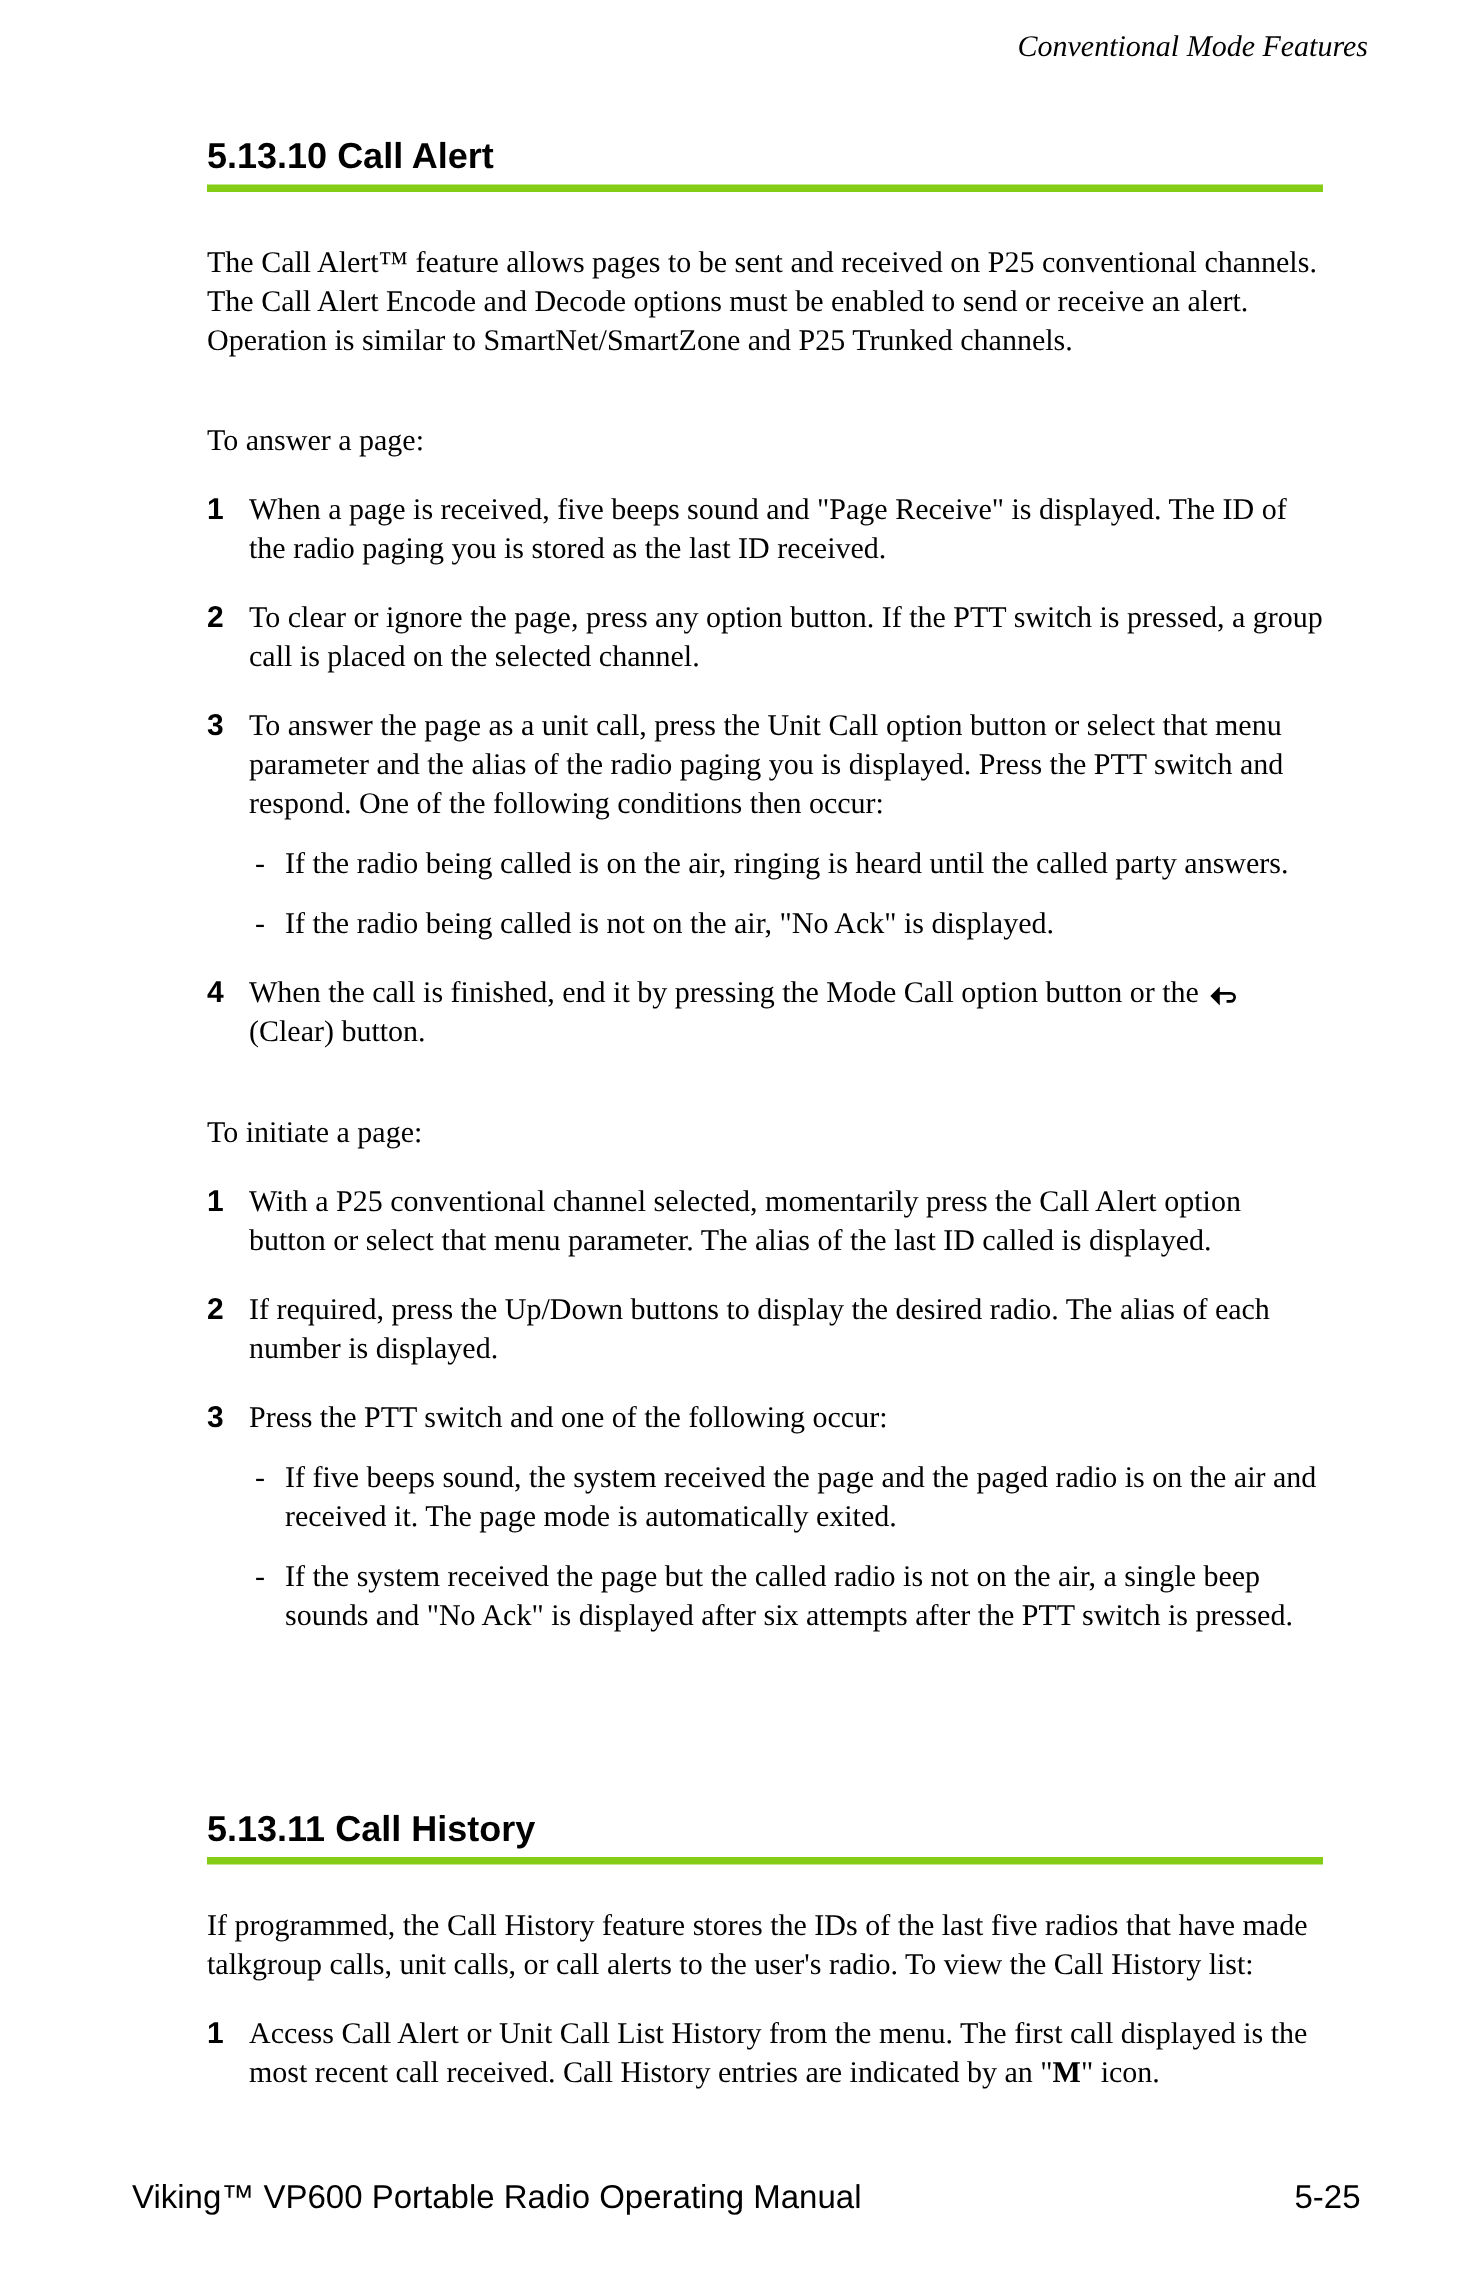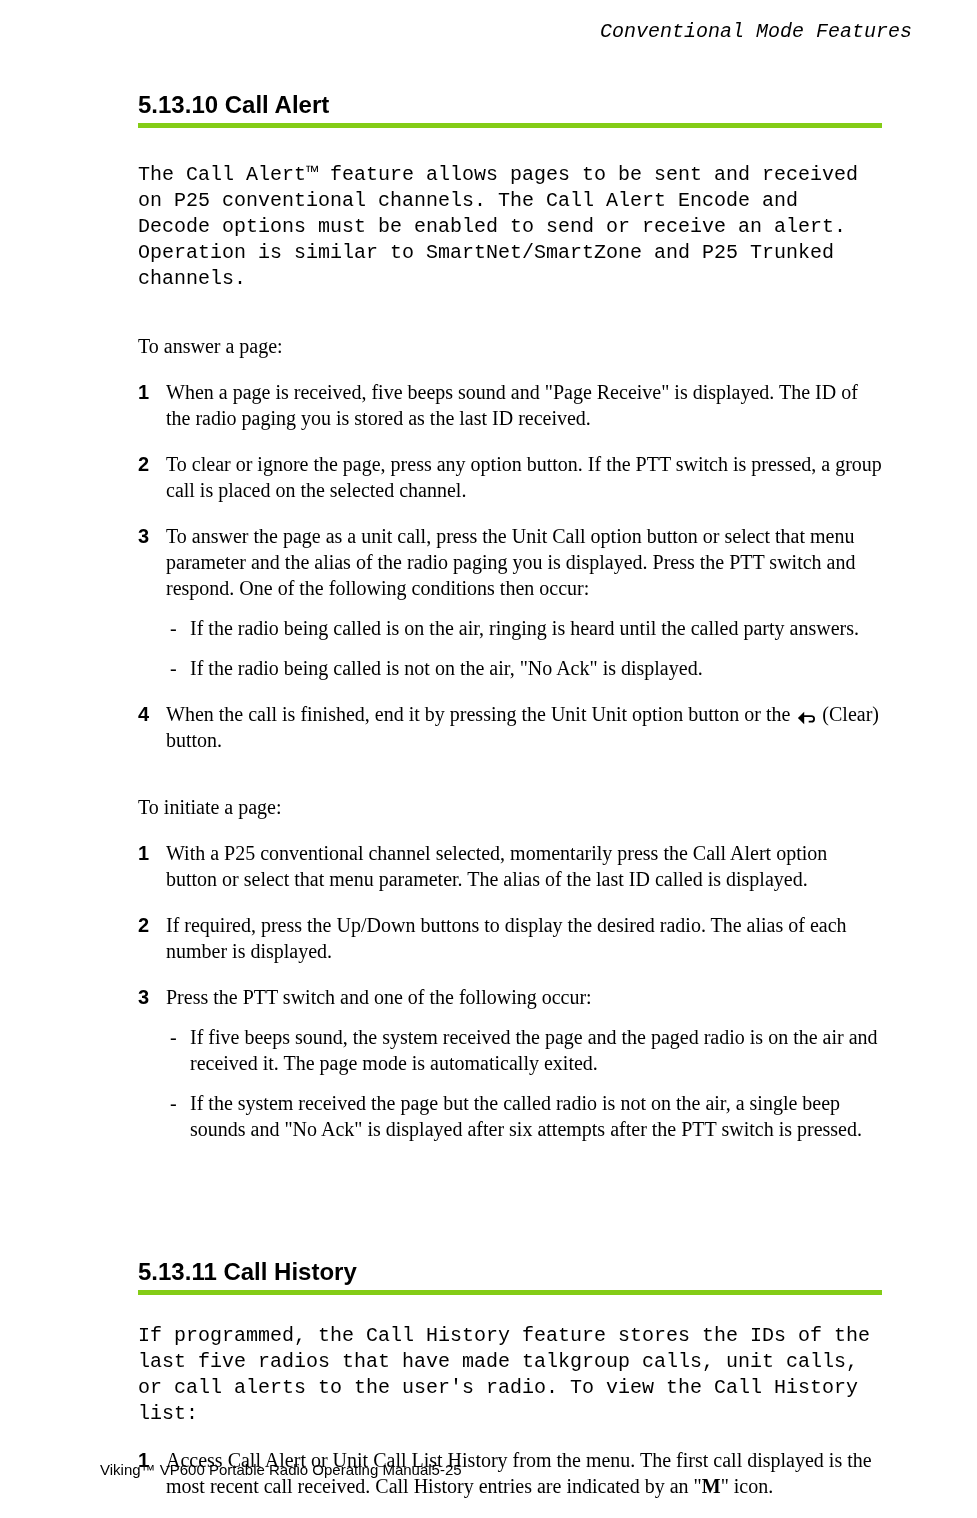--- a/index.html
+++ b/index.html
@@ -12,38 +12,37 @@
       background: #fff;
       width: 977px;
       height: 1518px;
       position: relative;
       padding: 20px 95px 0 138px;
     }
     .header-right {
       text-align: right;
       font-style: italic;
       font-size: 20px;
-      font-family: Liberation Mono, monospace;
+      font-family: Liberation Serif, serif;
       margin-bottom: 48px;
       margin-right: -30px;
     }
     .section-heading {
       font-family: Arial, Helvetica, sans-serif;
       font-weight: bold;
       font-size: 24px;
       margin-bottom: 6px;
       border-bottom: 5px solid #84cc16;
       padding-bottom: 4px;
     }
     .body-text {
       font-size: 20px;
       line-height: 1.3;
       margin-top: 34px;
       text-align: left;
-      font-family: Liberation Mono, monospace;
     }
     .sub-text {
       font-size: 20px;
       line-height: 1.3;
       margin-top: 41px;
     }
     .numbered-list {
       margin-top: 20px;
     }
     .numbered-item {
@@ -88,25 +87,25 @@
     .back-icon svg {
       width: 100%;
       height: 100%;
     }
     .bold {
       font-weight: bold;
     }
     .footer {
       position: absolute;
       bottom: 40px;
-      left: 100px;
+      left: 88px;
       right: 70px;
       display: flex;
-      justify-content: flex-start;
-      font-size: 15px;
+      justify-content: space-between;
+      font-size: 22px;
       font-family: Arial, Helvetica, sans-serif;
     }
     .section2 {
       margin-top: 116px;
     }
   </style>
 </head>
 <body>
 
 <div class="header-right">Conventional Mode Features</div>
@@ -141,21 +140,21 @@
         <div class="dash-item">
           <span class="dash">-</span>
           <span class="content">If the radio being called is not on the air, "No Ack" is displayed.</span>
         </div>
       </div>
     </div>
   </div>
   <div class="numbered-item">
     <span class="num">4</span>
     <span class="content">
-      <span>When the call is finished, end it by pressing the Unit Unit option button or the </span><span class="back-icon"><svg viewBox="0 0 24 20">
+      <span>When the call is finished, end it by pressing the Mode Call option button or the </span><span class="back-icon"><svg viewBox="0 0 24 20">
             <path d="M 3 10 L 10 3 L 10 7 L 18 7 A 4 4 0 0 1 18 15 L 15 15 L 15 13 L 18 13 A 2 2 0 0 0 18 9 L 10 9 L 10 13 L 10 17 Z" fill="#000"></path>
           </svg></span><span> (Clear) button.</span>
     </span>
   </div>
 </div>
 
 <div class="sub-text">To initiate a page:</div>
 
 <div class="numbered-list">
   <div class="numbered-item">

